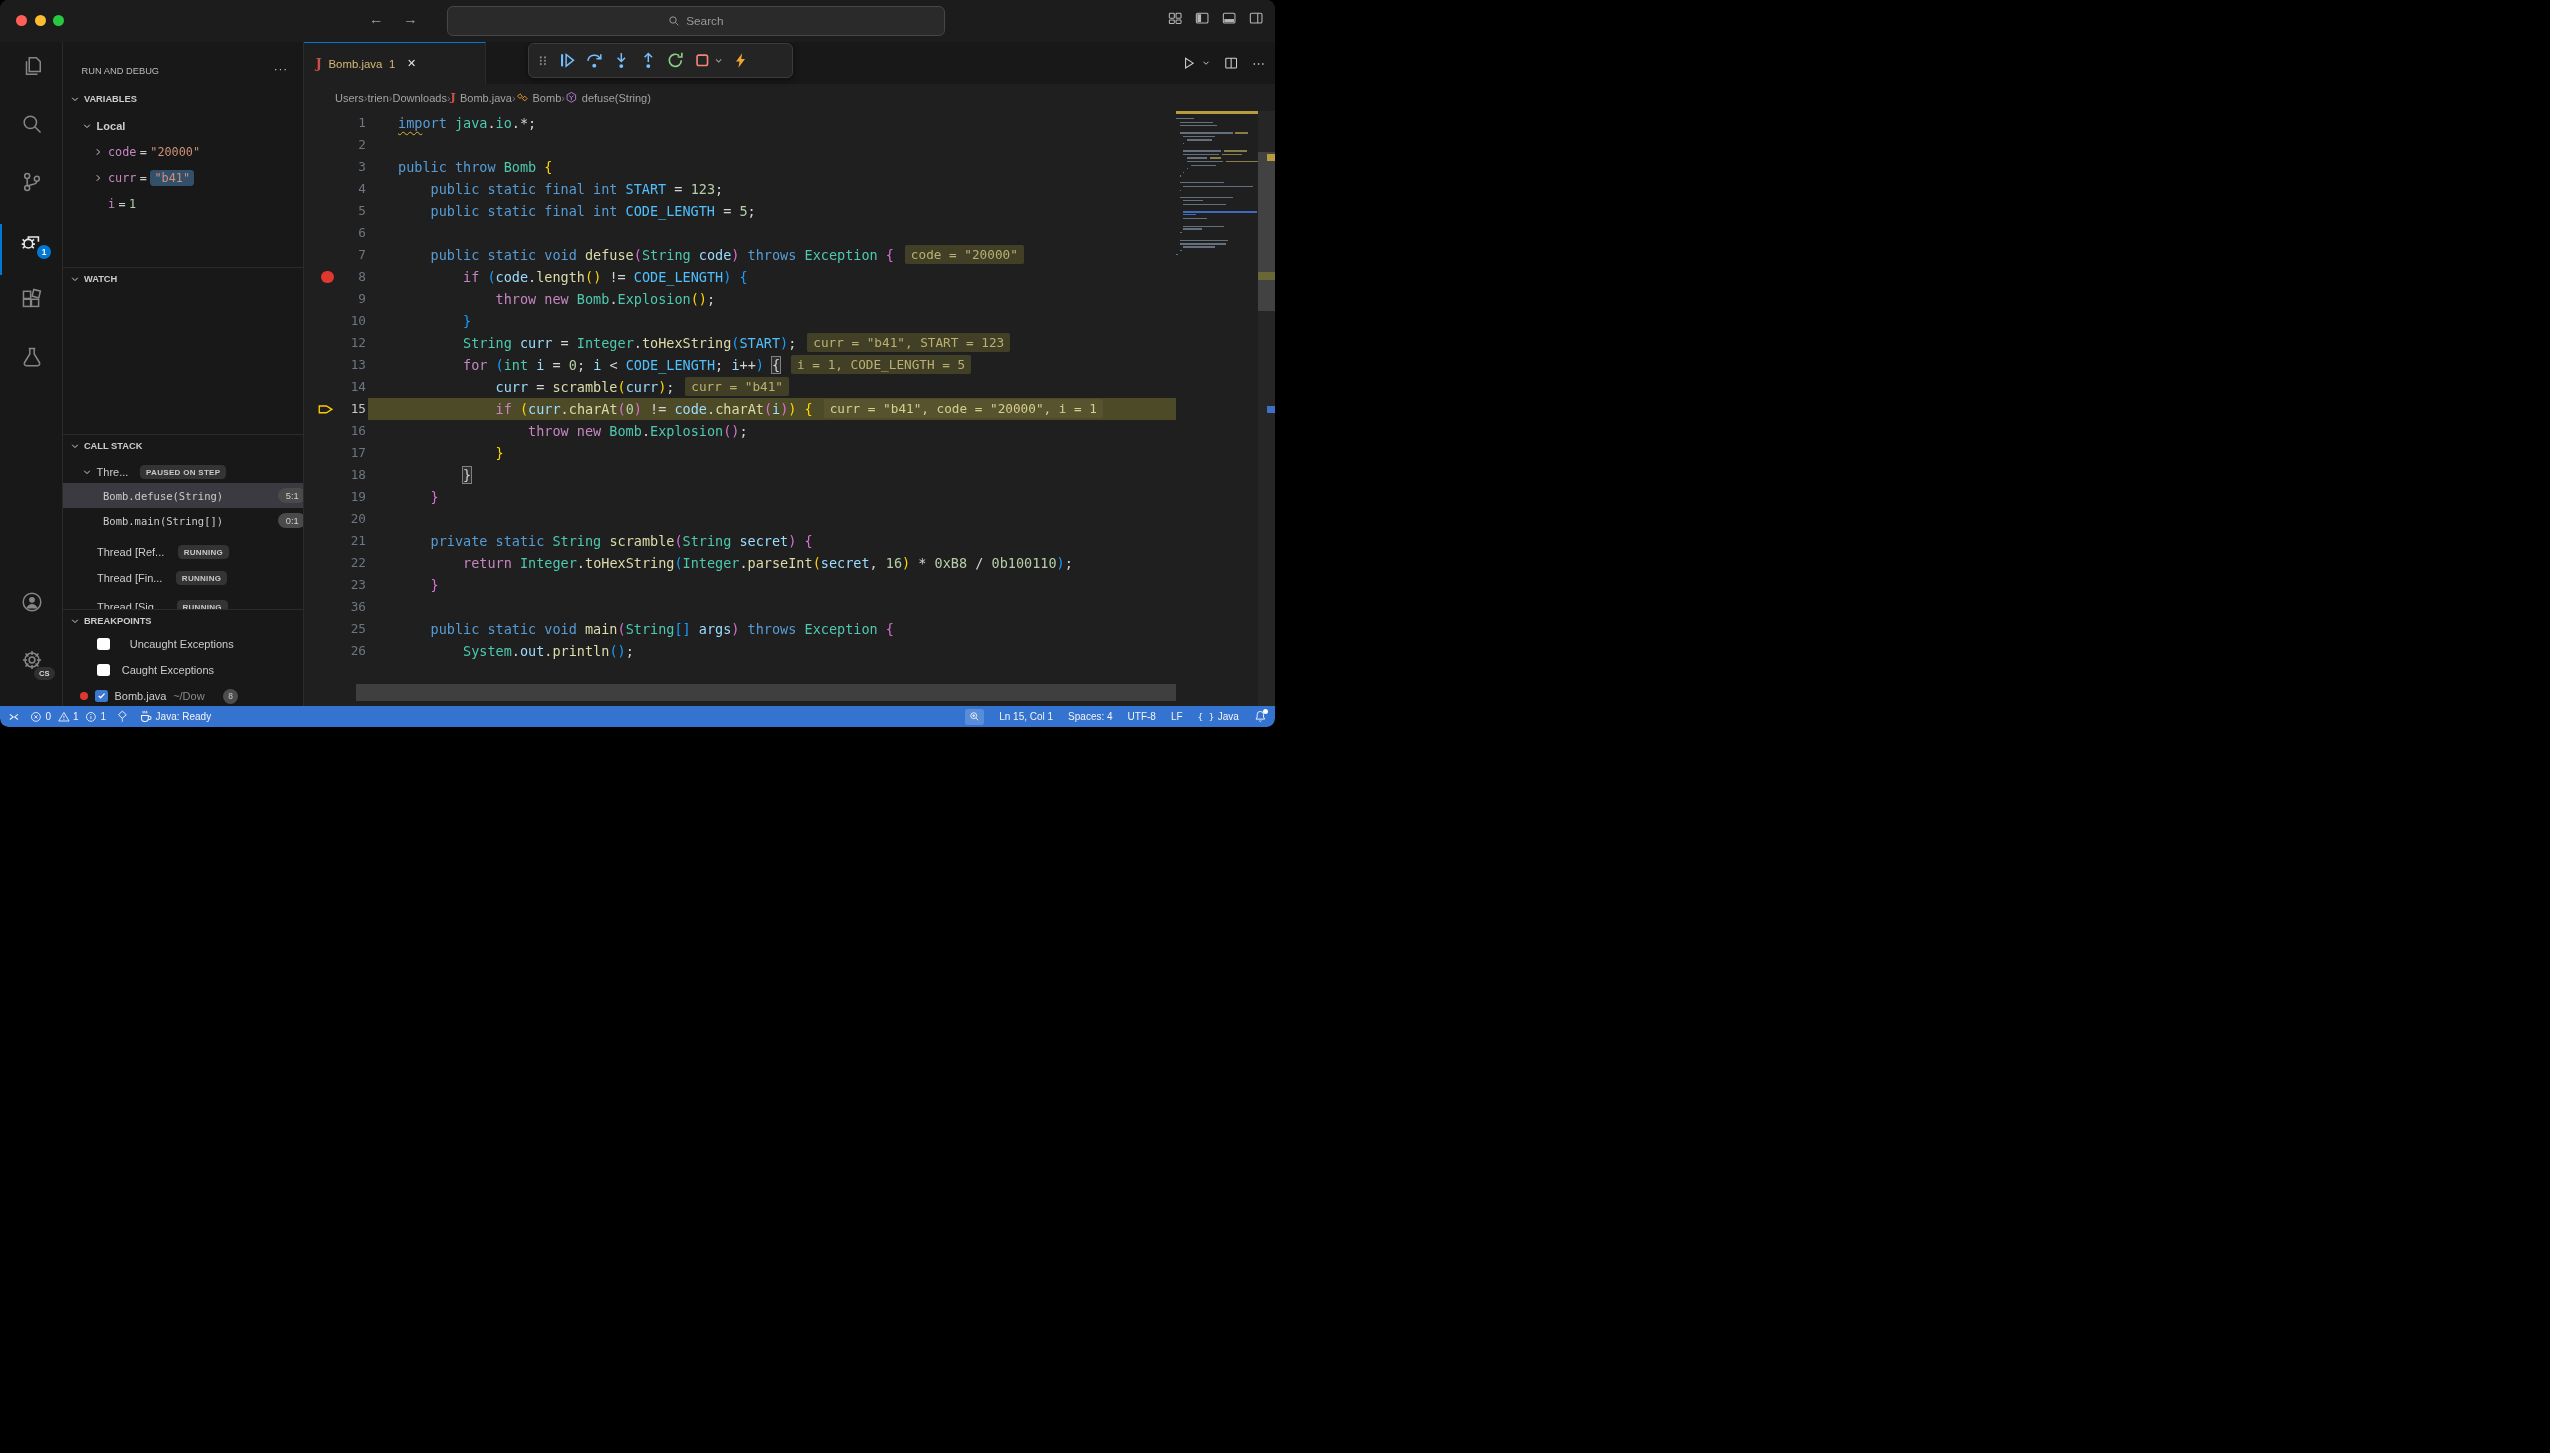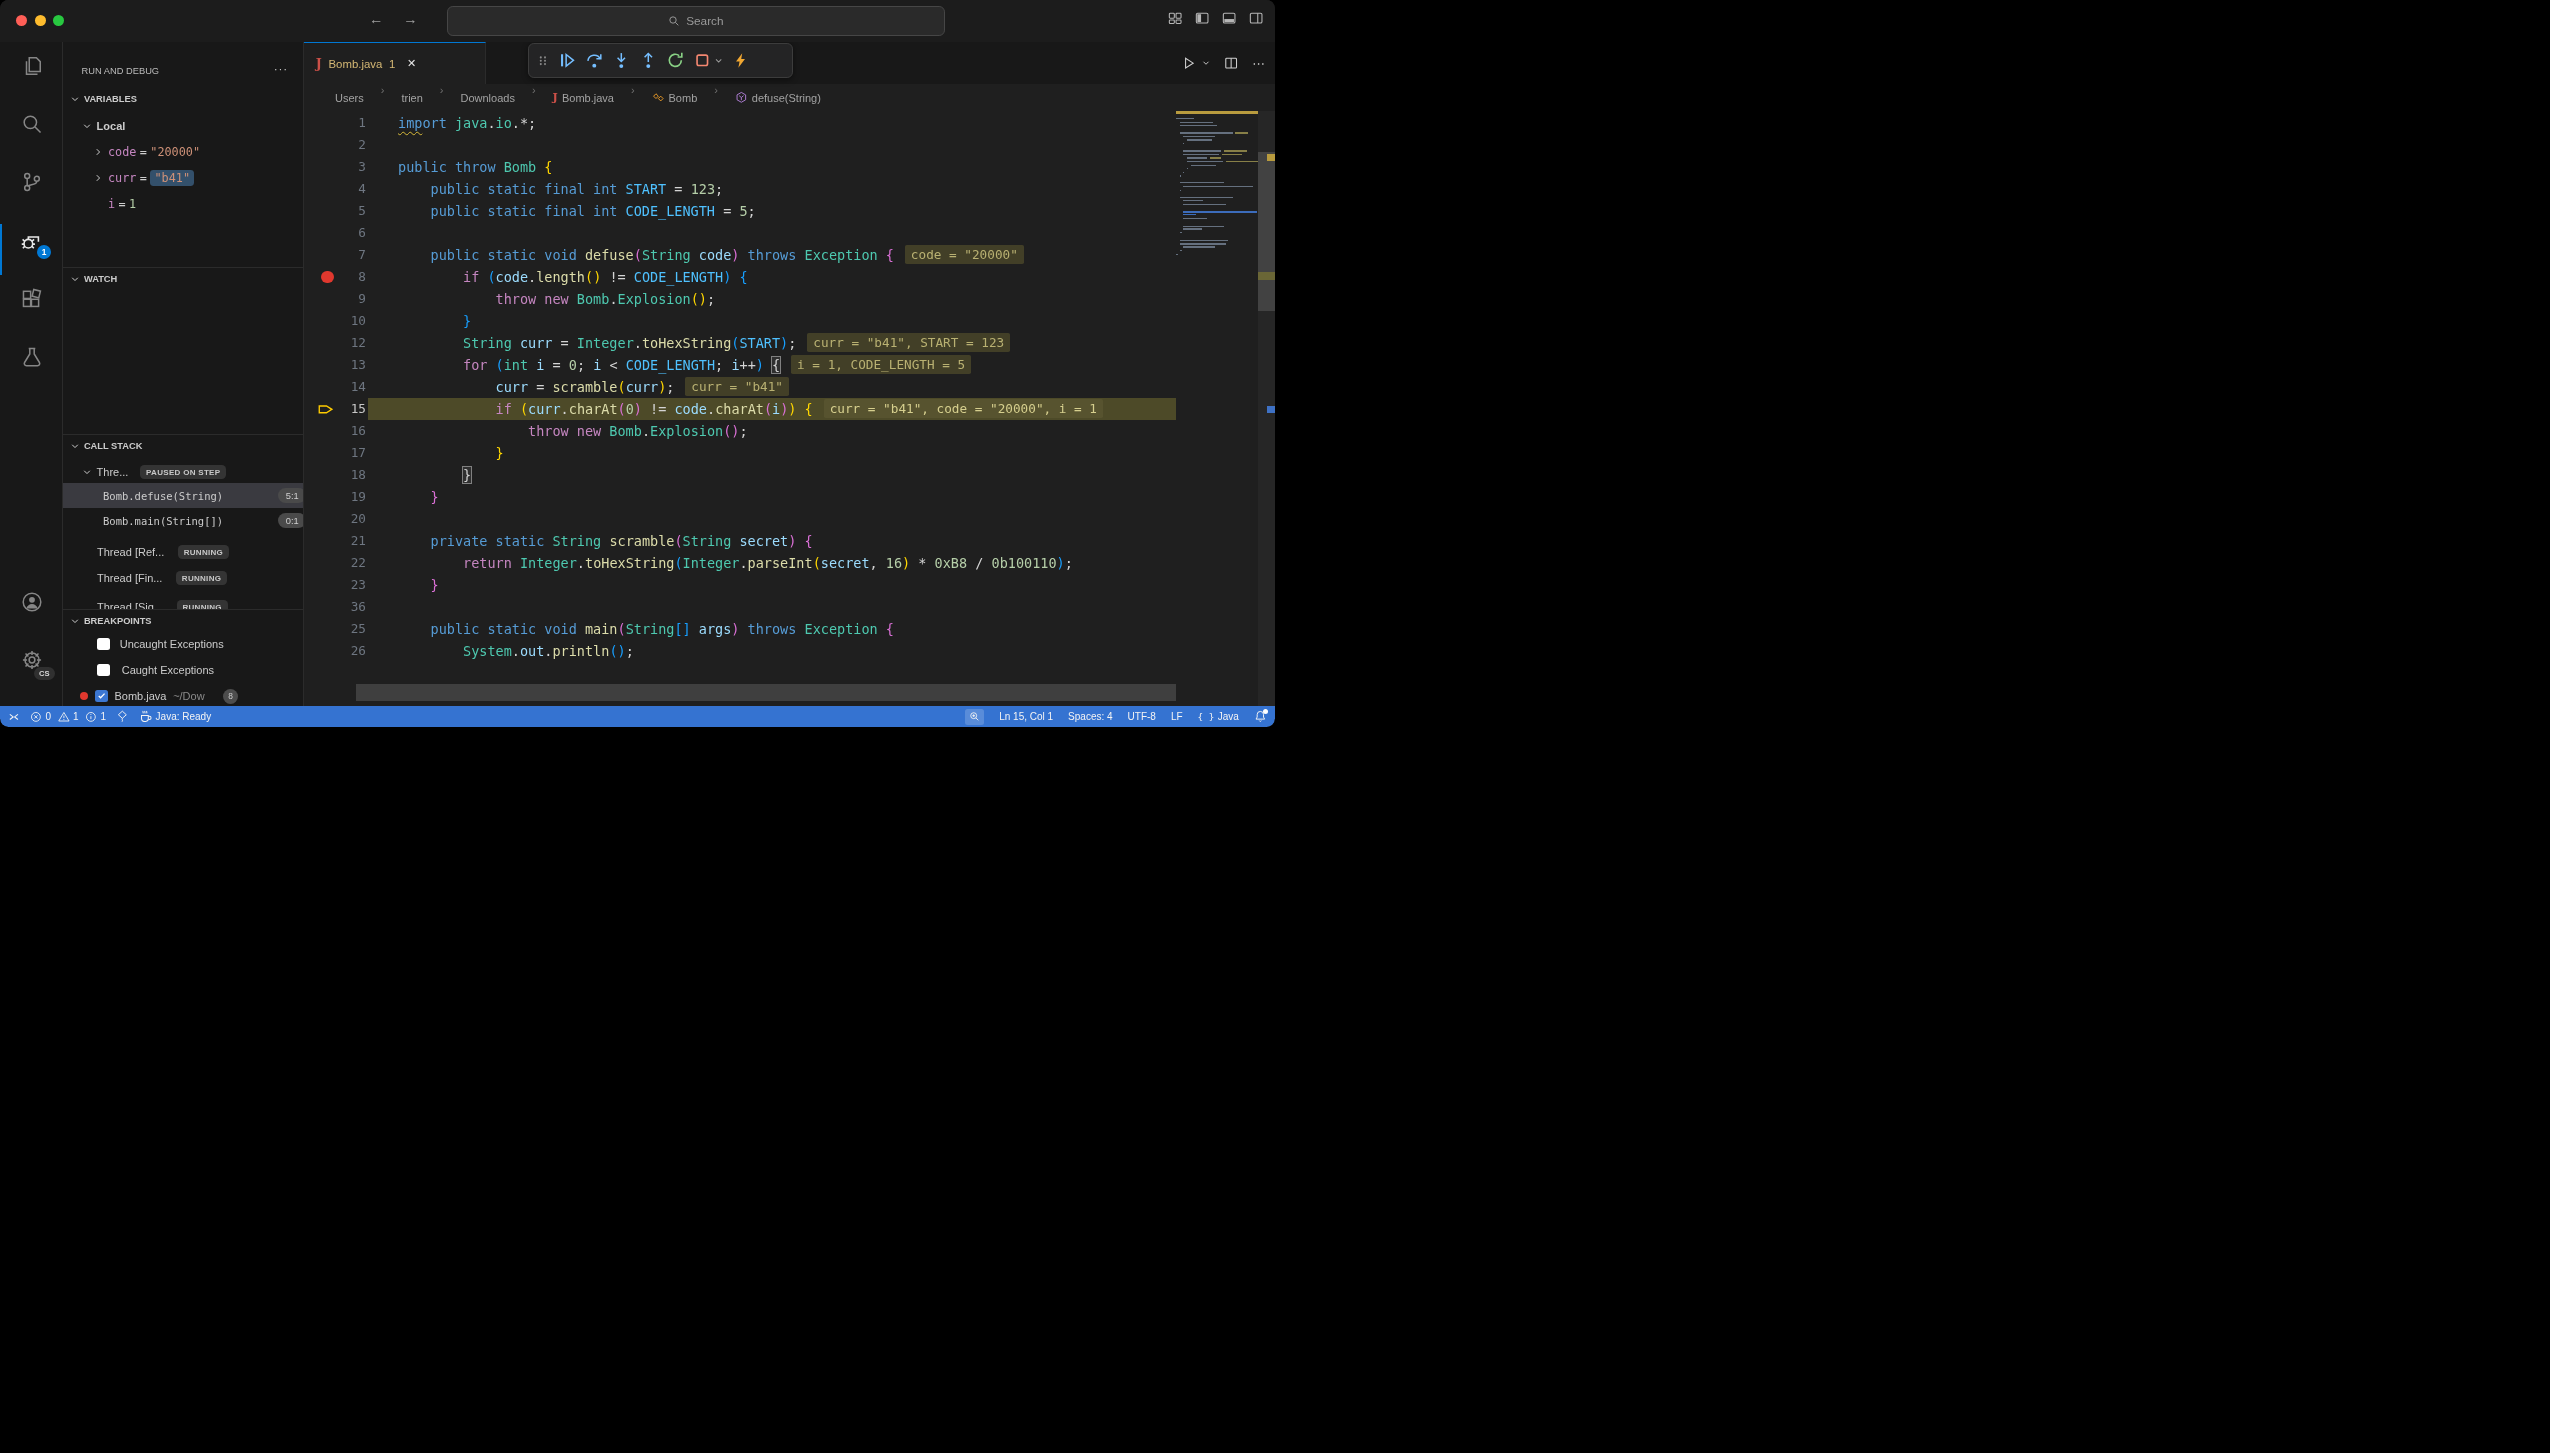--- a/index.html
+++ b/index.html
@@ -52,21 +52,21 @@
   .tabbar { position:absolute; top:0; left:0; right:0; height:42px; background:#181818; }
   .tab { position:absolute; top:0; left:0; width:182px; height:42px; background:#1f1f1f; border-top:1.7px solid #0078d4; border-right:0.8px solid #2b2b2b; display:flex; align-items:center; gap:6.7px; padding:0 10px 0 11.8px; }
   .java-j { font-family:"DejaVu Serif", serif; font-weight:700; color:#cc5048; font-size:12.7px; }
   .tab-label { color:#d5b874; font-size:11.4px; }
   .tab-close { color:#e8e8e8; font-size:11px; margin-left:5px; }
   .editor-actions { position:absolute; top:0; right:8.4px; height:42px; display:flex; align-items:center; gap:13.5px; color:#cfcfcf; }
 
   .dbg-toolbar { position:absolute; top:0.8px; left:224px; width:265px; height:35px; background:#242425; border:0.8px solid #3c3c3c; border-radius:5.9px; box-shadow:0 1.7px 6.7px rgba(0,0,0,.45); display:flex; align-items:center; gap:8.4px; padding:0 8.4px; z-index:30; }
   .dbg-btn { display:flex; align-items:center; justify-content:center; }
 
-  .breadcrumbs { position:absolute; top:42px; left:0; right:0; height:27px; display:flex; gap:17px; padding-left:31px; font-size:11px; color:#a3a3a3; background:#1f1f1f; }
+  .breadcrumbs { position:absolute; top:42px; left:0; right:0; height:27px; display:flex; align-items:center; gap:0; padding-left:31px; font-size:11px; color:#a3a3a3; background:#1f1f1f; }
   .bc-sep { color:#6f6f6f; }
   .bc-item { display:flex; align-items:center; gap:4.2px; }
 
   .content { position:absolute; top:69px; left:0; right:0; bottom:0; background:#1f1f1f; overflow:hidden; }
   .code-area { position:absolute; top:0; left:0; right:99px; bottom:0; padding-top:0.8px; }
   .code-row { position:relative; height:22px; display:flex; white-space:pre; font-family:"DejaVu Sans Mono", monospace; font-size:13.5px; line-height:22px; }
   .code-row .hl { position:absolute; left:64px; right:0; top:0; bottom:0; background:#4d4a28; }
   .gutter { position:relative; width:94px; flex:none; z-index:2; }
   .lnum { position:absolute; left:0; top:0; width:62px; text-align:right; color:#6e7681; font-size:12.7px; line-height:22px; }
   .lnum.cur { color:#c6c6c6; }
@@ -320,21 +320,21 @@
 
       <div class="sec-header bordered" style="top:567px; z-index:4;">
         <span class="chev">
             <svg class="ic" width="10" height="10" viewBox="0 0 16 16" fill="none" stroke="currentColor" stroke-width="1.6">
               <path d="M3.5 6l4.5 4.5L12.5 6"></path>
             </svg>
           </span>
         <span>BREAKPOINTS</span>
       </div>
       <div id="breakpoint-rows">
-          <div class="tree-row" style="top: 589px; padding-left: 34px; gap: 10px;">
+          <div class="tree-row" style="top: 589px; padding-left: 34px; gap: 20px;">
             <span class="checkbox"></span>
             <span>Uncaught Exceptions</span>
           </div>
           <div class="tree-row" style="top: 615px; padding-left: 34px; gap: 12px;">
             <span class="checkbox"></span>
             <span>Caught Exceptions</span>
           </div>
           <div class="tree-row" style="top: 641px; padding-left: 17px; gap: 6.7px;">
             <span class="bp-dot"></span>
             <span class="checkbox checked">

